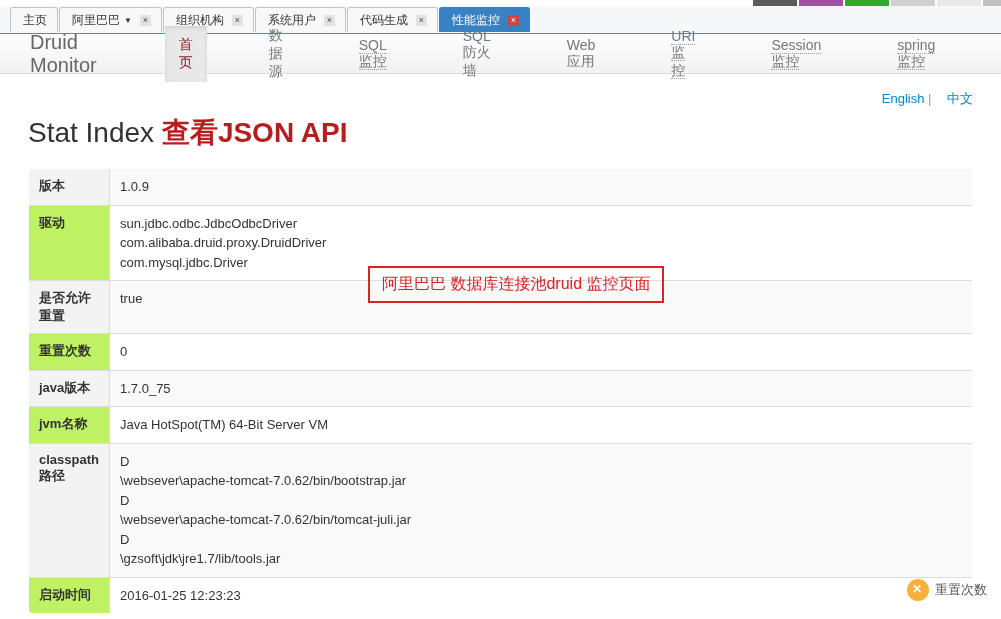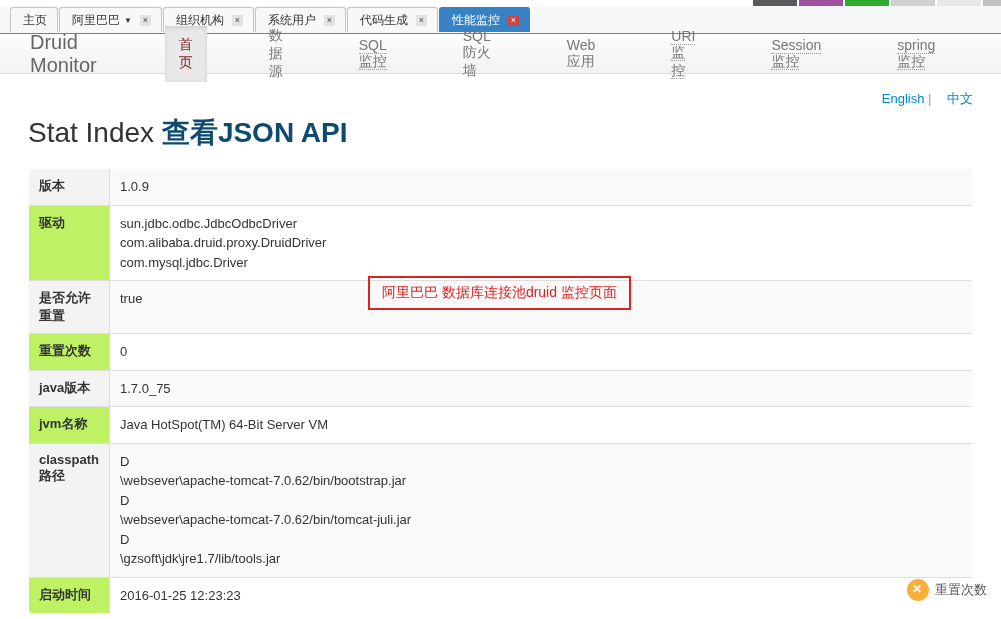--- a/index.html
+++ b/index.html
@@ -141,21 +141,21 @@
       cursor: pointer;
       padding-left: 12px;
     }
     .pagetitle {
       font-size: 28px;
       font-weight: normal;
       color: #333;
       margin-bottom: 16px;
     }
     .pagetitle .titlelink {
-      color: #0c4a6e;
+      color: #b91c1c;
       font-weight: bold;
       cursor: pointer;
     }
 
     
     .datatable {
       width: 100%;
       border-collapse: collapse;
       border: 1px solid #0369a1;
       border-radius: 4px;
@@ -179,25 +179,25 @@
     .preline {
       white-space: pre-line;
       line-height: 1.5;
     }
 
     
     .callout {
       position: absolute;
       border: 2px solid #d22;
       color: #d22;
-      font-size: 14px;
+      font-size: 16px;
       padding: 6px 12px;
       background: rgba(255,255,255,0.0);
       left: 368px;
-      top: 276px;
+      top: 266px;
     }
 
     
     .watermark {
       position: absolute;
       right: 14px;
       bottom: 18px;
       display: flex;
       align-items: center;
       font-size: 13px;

